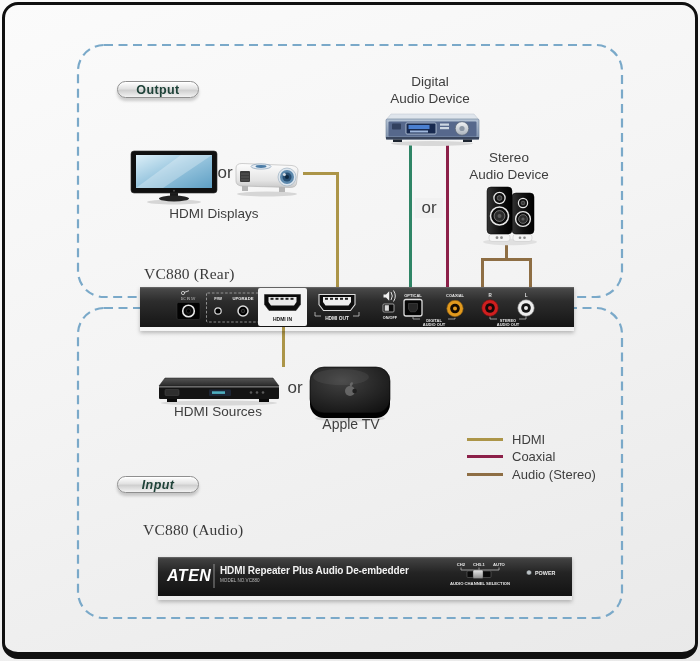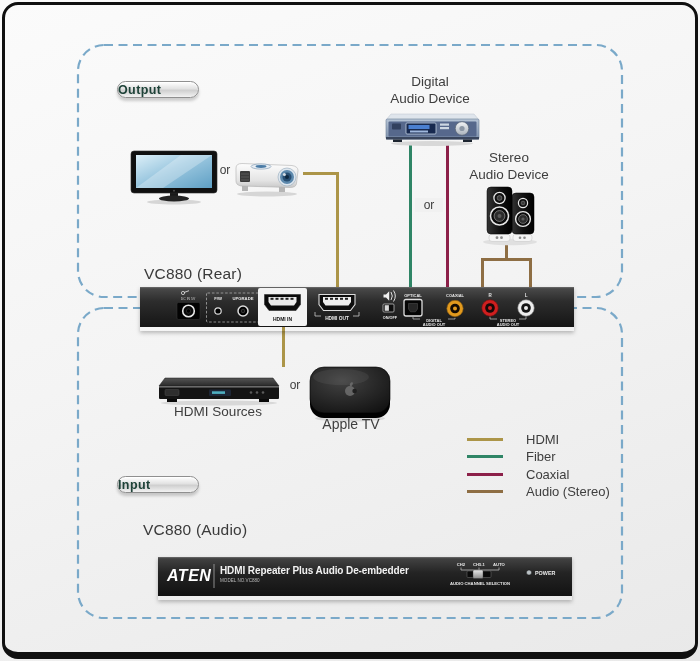--- a/index.html
+++ b/index.html
@@ -11,53 +11,53 @@
   .frame {
     position: absolute; inset: 2px; border: 3px solid #101010; border-bottom-width: 7px;
     border-radius: 16px; pointer-events: none; z-index: 40;
   }
   .abs { position: absolute; }
   .badge {
     position: absolute; width: 82px; height: 17px; border-radius: 9px;
     border: 1px solid #8f8f8f;
     background: linear-gradient(180deg, #ffffff 0%, #e2e2e2 45%, #cfcfcf 55%, #f2f2f2 100%);
     box-shadow: 0 3px 3px rgba(0,0,0,0.18), inset 0 1px 1px #fff;
-    display: flex; align-items: center; justify-content: flex-start;
+    display: flex; align-items: center; justify-content: center;
     font-size: 12.5px; font-weight: bold; letter-spacing: 0.4px; z-index: 5;
   }
   .lbl { position: absolute; color: #3e3e3e; font-size: 13.5px; text-align: center; line-height: 16.5px; z-index: 6; }
-  .or { position: absolute; color: #3e3e3e; font-size: 12px; text-align: center; z-index: 6; }
-  .panel-title { position: absolute; color: #3a3a3a; font-size: 15.5px; letter-spacing: 0.2px; z-index: 6; }
+  .or { position: absolute; color: #3e3e3e; font-size: 17px; text-align: center; z-index: 6; }
+  .panel-title { position: absolute; color: #3a3a3a; font-size: 15.5px; letter-spacing: 0.2px; z-index: 6; font-family: Liberation Serif, serif; }
   .line { position: absolute; z-index: 4; }
   .panel-wrap { position: absolute; z-index: 10; box-shadow: 0 2px 4px rgba(0,0,0,0.25); }
   .legend { position: absolute; left: 467px; top: 431px; z-index: 6; }
   .legend-row { display: flex; align-items: center; height: 17.3px; }
   .legend-swatch { width: 36px; height: 3px; margin-right: 9px; }
-  .legend-label { color: #3e3e3e; font-size: 13px; margin-left: 14px; }
+  .legend-label { color: #3e3e3e; font-size: 13px; }
   .device { position: absolute; z-index: 6; }
   svg text { font-family: "Liberation Sans", sans-serif; }
 </style>
 </head>
 <body>
 
 <div class="canvas">
   <div class="frame"></div>
 
   <svg class="abs" style="left:76px;top:43px;z-index:1" width="548" height="256">
     <rect x="2" y="2" width="544" height="252" rx="26" fill="none" stroke-width="2.2" stroke-dasharray="9 5.5" stroke="#7aa9c9"></rect>
   </svg>
   <svg class="abs" style="left:76px;top:306px;z-index:1" width="548" height="314">
     <rect x="2" y="2" width="544" height="310" rx="26" fill="none" stroke-width="2.2" stroke-dasharray="9 5.5" stroke="#7aa9c9"></rect>
   </svg>
 
   <div class="badge" style="left:117px;top:81px">
     <span style="color: rgb(30, 66, 56);">Output</span>
   </div>
   <div class="badge" style="left:117px;top:476px">
-    <span style="color: rgb(30, 66, 56);">Input</span>
+    <span style="color: rgb(30, 66, 56); font-style: italic;">Input</span>
   </div>
 
   <svg class="device" style="left:129px;top:149px" width="90" height="56">
     <defs>
       <linearGradient id="scrG" x1="0" y1="0" x2="1" y2="1">
         <stop offset="0" stop-color="#dcEFf8"></stop>
           <stop offset="0.45" stop-color="#9cc8e0"></stop>
           <stop offset="1" stop-color="#5e9fc4"></stop>
       </linearGradient>
     </defs>
@@ -90,20 +90,21 @@
     <line x1="10" y1="17" x2="18" y2="17" stroke="#666" stroke-width="0.7"></line>
     <line x1="10" y1="20" x2="18" y2="20" stroke="#666" stroke-width="0.7"></line>
     <line x1="10" y1="23" x2="18" y2="23" stroke="#666" stroke-width="0.7"></line>
     <circle cx="56" cy="20" r="9" fill="#dde6ee" stroke="#9fb2c2" stroke-width="0.7"></circle>
     <circle cx="56" cy="20" r="7" fill="#5d89ad"></circle>
     <circle cx="56" cy="20" r="4.5" fill="#274e72"></circle>
     <circle cx="56" cy="20" r="2" fill="#0e2840"></circle>
     <circle cx="53.4" cy="17.4" r="1.5" fill="#fff" opacity="0.8"></circle>
   </svg>
 
+  <div class="lbl" style="left:134px;top:206px;width:160px">HDMI Displays</div>
 
   <div class="lbl" style="left:354px;top:74px;width:152px">
     <div>Digital</div>
     <div>Audio Device</div>
   </div>
 
   <svg class="device" style="left:384px;top:106px" width="97" height="40">
     <defs>
       <linearGradient id="rcvF" x1="0" y1="0" x2="0" y2="1">
         <stop offset="0" stop-color="#b6c4d6"></stop>
@@ -326,24 +327,20 @@
 
   <div class="lbl" style="left:140px;top:404px;width:156px">HDMI Sources</div>
   <div class="lbl" style="left:275px;top:416px;width:152px;font-size:14px">Apple TV</div>
 
   <div class="legend">
     <div class="legend-row">
       <div class="legend-swatch" style="background-color: rgb(172, 149, 72);"></div>
       <div class="legend-label">HDMI</div>
     </div>
     <div class="legend-row">
-      <div class="legend-swatch" style="background-color: rgb(47, 133, 102);"></div>
-      <div class="legend-label">Fiber</div>
-    </div>
-    <div class="legend-row">
       <div class="legend-swatch" style="background-color: rgb(140, 32, 73);"></div>
       <div class="legend-label">Coaxial</div>
     </div>
     <div class="legend-row">
       <div class="legend-swatch" style="background-color: rgb(142, 110, 68);"></div>
       <div class="legend-label">Audio (Stereo)</div>
     </div>
   </div>
 
   <div class="panel-title" style="left:143px;top:521px">VC880 (Audio)</div>

